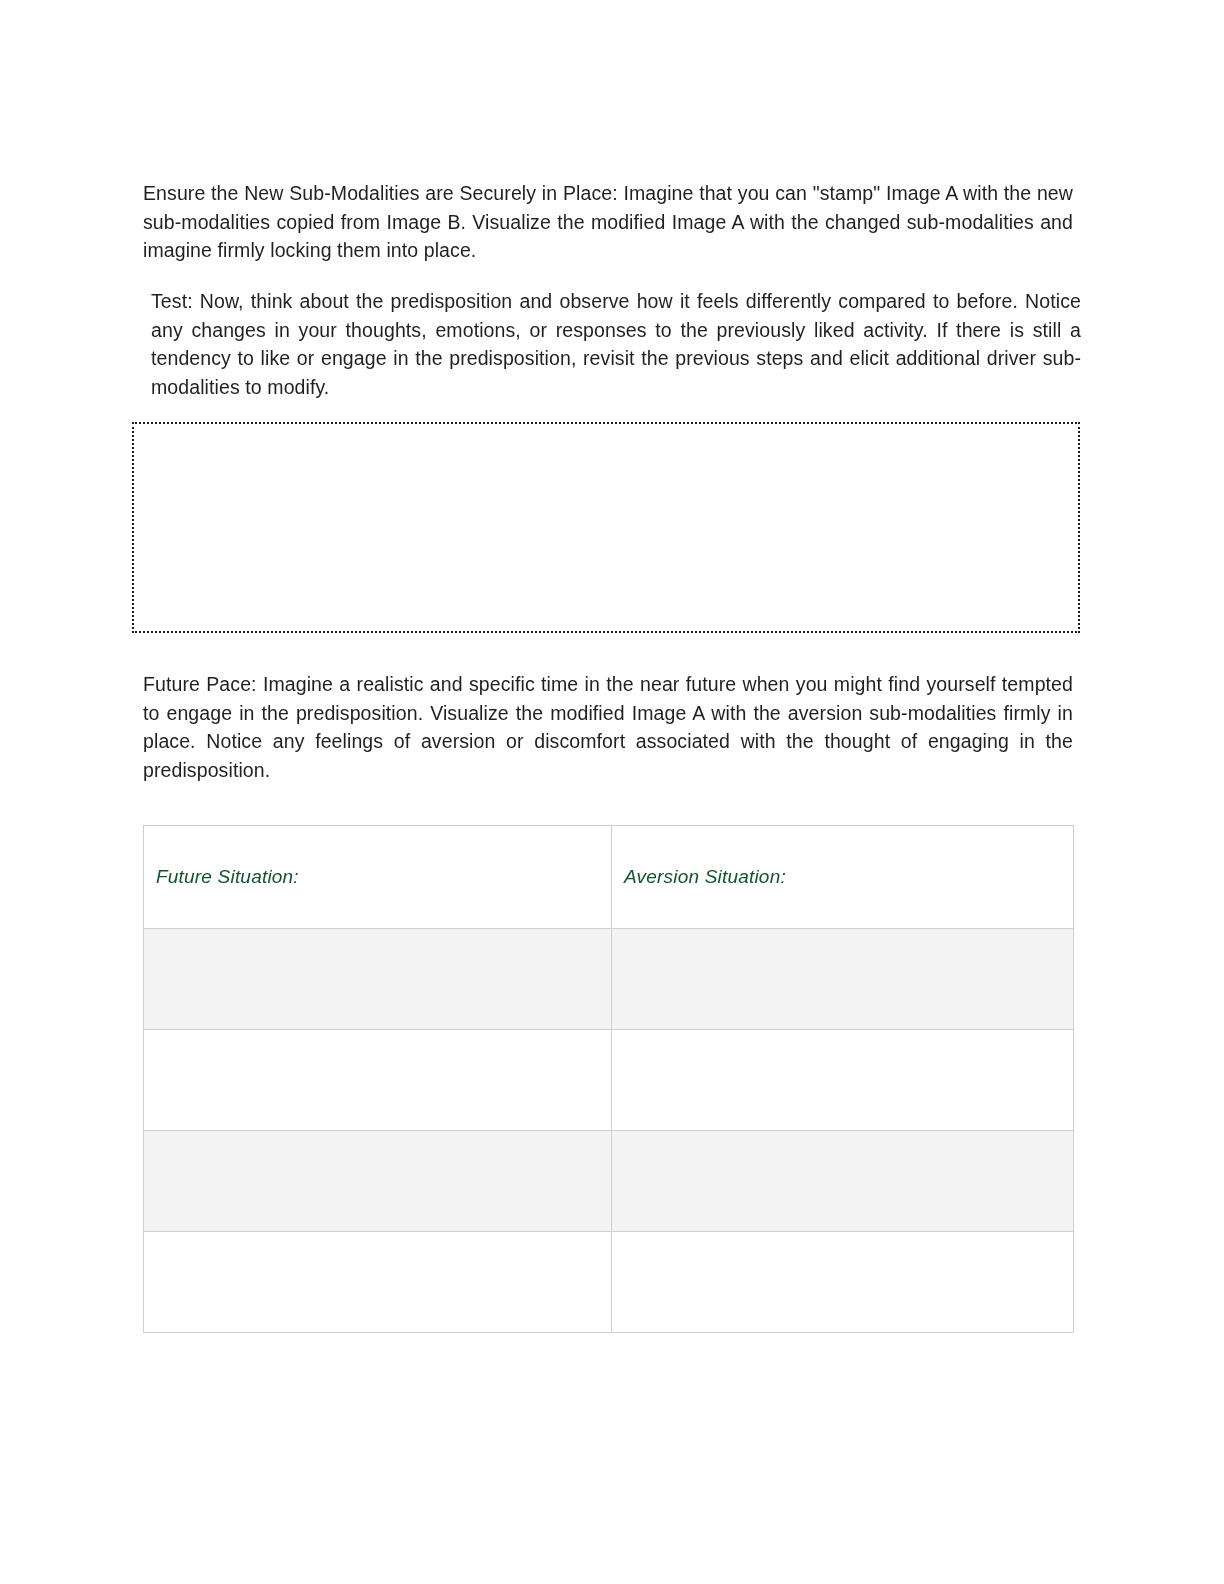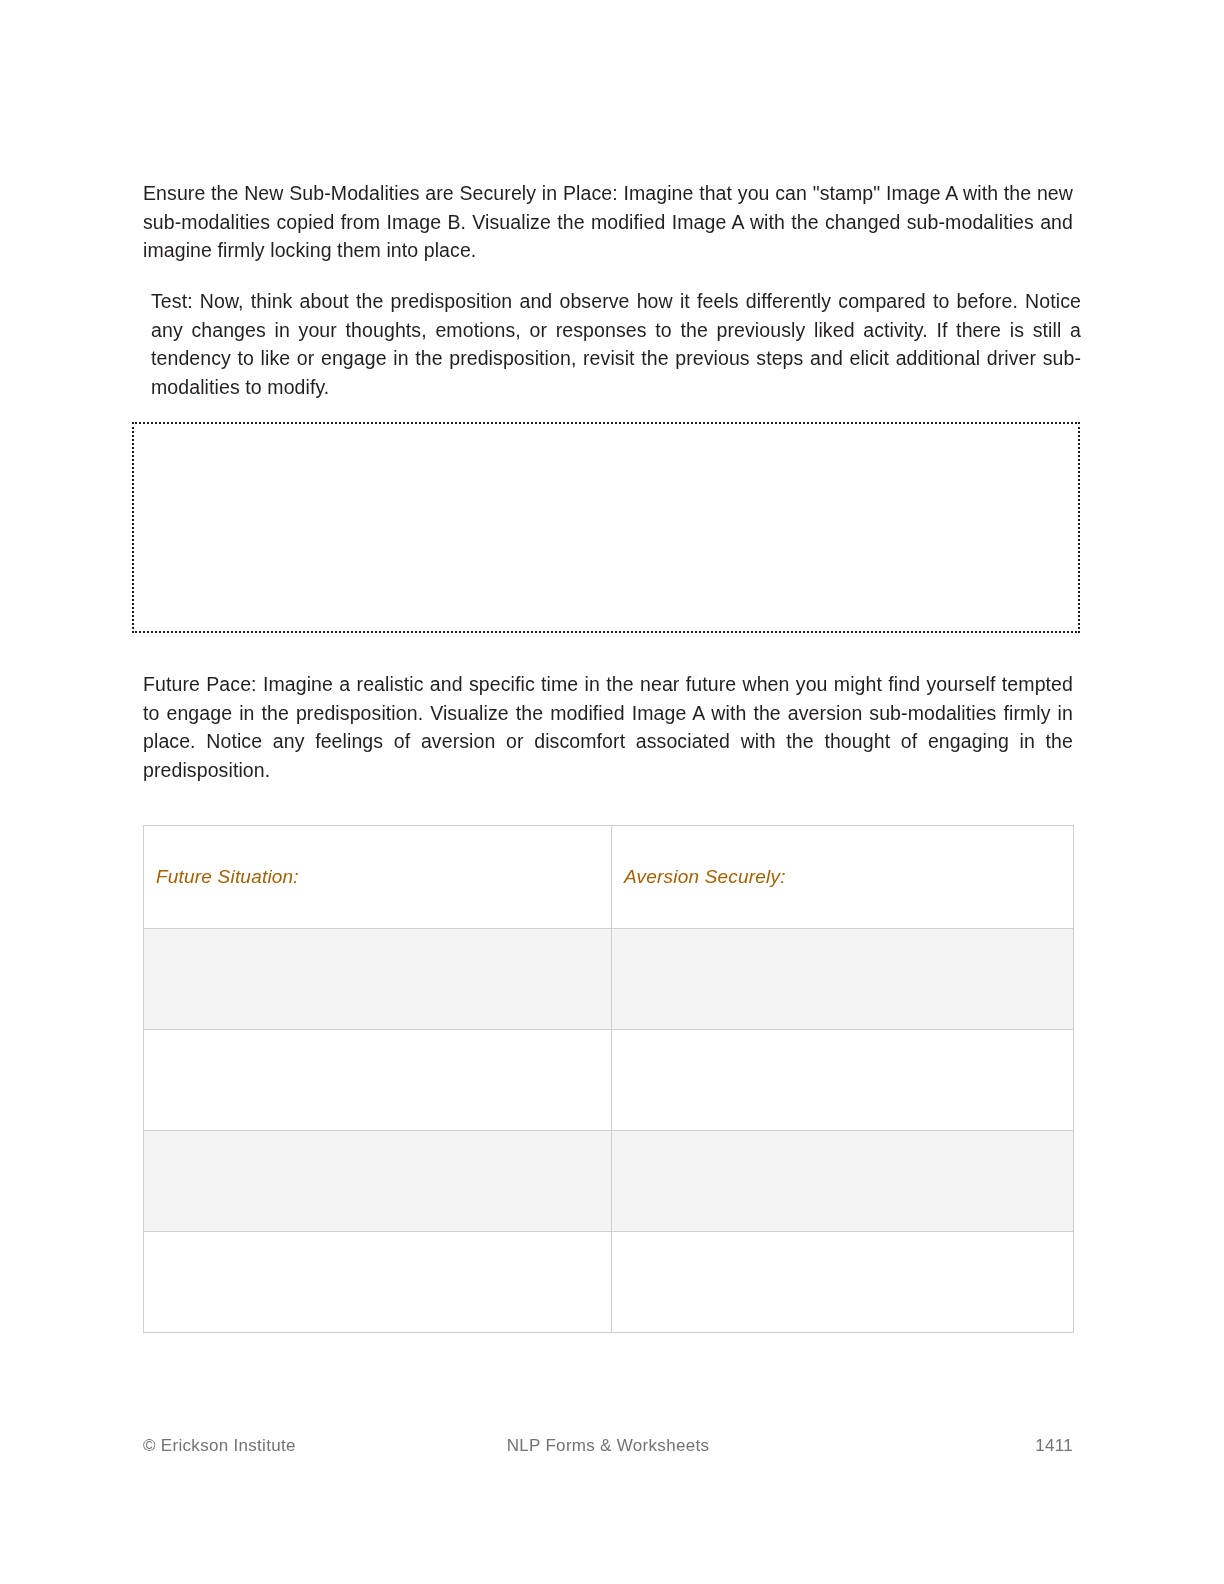--- a/index.html
+++ b/index.html
@@ -77,21 +77,21 @@
     box-sizing: border-box;
   }
 
   .sheet-table thead th {
     height: 103px;
     background: #ffffff;
     text-align: left;
     font-style: italic;
     font-weight: normal;
     font-size: 19px;
-    color: #a16207;
+    color: #14532d;
     letter-spacing: 0.2px;
   }
 
   .sheet-table tbody tr { height: 101px; }
   .sheet-table tbody tr td { background: #ffffff; }
   .sheet-table tbody tr.shaded td { background: #f4f4f4; }
 
   
   .footer {
     position: absolute;
@@ -138,21 +138,21 @@
   <div class="dotted-box"></div>
 
   <table class="sheet-table">
     <colgroup>
       <col class="c1">
       <col class="c2">
     </colgroup>
     <thead>
       <tr>
         <th>Future Situation:</th>
-        <th>Aversion Securely:</th>
+        <th>Aversion Situation:</th>
       </tr>
     </thead>
     <tbody>
       <tr class="shaded">
         <td></td>
         <td></td>
       </tr>
       <tr>
         <td></td>
         <td></td>
@@ -161,19 +161,14 @@
         <td></td>
         <td></td>
       </tr>
       <tr>
         <td></td>
         <td></td>
       </tr>
     </tbody>
   </table>
 
-  <div class="footer">
-    <span class="f-left">© Erickson Institute</span>
-    <span class="f-center">NLP Forms &amp; Worksheets</span>
-    <span class="f-right">1411</span>
-  </div>
 
 </div>
 
 </body></html>

